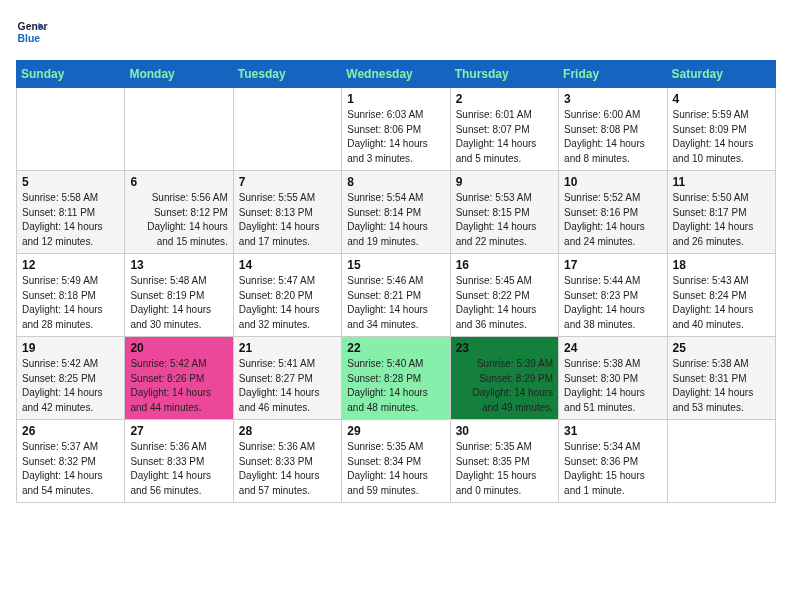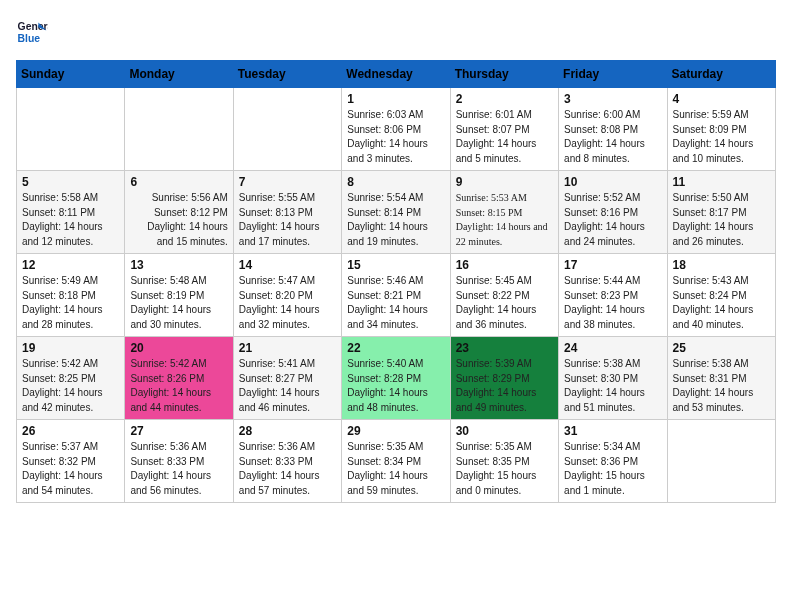--- a/index.html
+++ b/index.html
@@ -37,21 +37,21 @@
       font-size: 14px;
       color: #333;
     }
     .calendar {
       width: 100%;
       border-collapse: collapse;
       font-size: 11px;
     }
     .calendar th {
       background-color: #1565c0;
-      color: #000000;
+      color: #86efac;
       padding: 6px 4px;
       text-align: left;
       font-size: 12px;
       font-weight: bold;
       border: 1px solid #1565c0;
     }
     .calendar td {
       border: 1px solid #ccc;
       vertical-align: top;
       padding: 4px 5px;
@@ -156,21 +156,21 @@
 Daylight: 14 hours and 17 minutes.</div>
         </td>
         <td style="background-color: rgb(245, 245, 245);">
           <div class="day-number">8</div>
           <div class="day-info" style="white-space: pre-line;">Sunrise: 5:54 AM
 Sunset: 8:14 PM
 Daylight: 14 hours and 19 minutes.</div>
         </td>
         <td style="background-color: rgb(245, 245, 245);">
           <div class="day-number">9</div>
-          <div class="day-info" style="white-space: pre-line; font-family: Liberation Serif, serif;">Sunrise: 5:53 AM
+          <div class="day-info" style="white-space: pre-line;">Sunrise: 5:53 AM
 Sunset: 8:15 PM
 Daylight: 14 hours and 22 minutes.</div>
         </td>
         <td style="background-color: rgb(245, 245, 245);">
           <div class="day-number">10</div>
           <div class="day-info" style="white-space: pre-line;">Sunrise: 5:52 AM
 Sunset: 8:16 PM
 Daylight: 14 hours and 24 minutes.</div>
         </td>
         <td style="background-color: rgb(245, 245, 245);">
@@ -244,21 +244,21 @@
 Daylight: 14 hours and 46 minutes.</div>
         </td>
         <td style="background-color: #86efac;">
           <div class="day-number">22</div>
           <div class="day-info" style="white-space: pre-line;">Sunrise: 5:40 AM
 Sunset: 8:28 PM
 Daylight: 14 hours and 48 minutes.</div>
         </td>
         <td style="background-color: #15803d;">
           <div class="day-number">23</div>
-          <div class="day-info" style="white-space: pre-line;">Sunrise: 5:39 AM
+          <div class="day-info" style="white-space: pre-line; text-align: right;">Sunrise: 5:39 AM
 Sunset: 8:29 PM
 Daylight: 14 hours and 49 minutes.</div>
         </td>
         <td style="background-color: rgb(245, 245, 245);">
           <div class="day-number">24</div>
           <div class="day-info" style="white-space: pre-line;">Sunrise: 5:38 AM
 Sunset: 8:30 PM
 Daylight: 14 hours and 51 minutes.</div>
         </td>
         <td style="background-color: rgb(245, 245, 245);">

